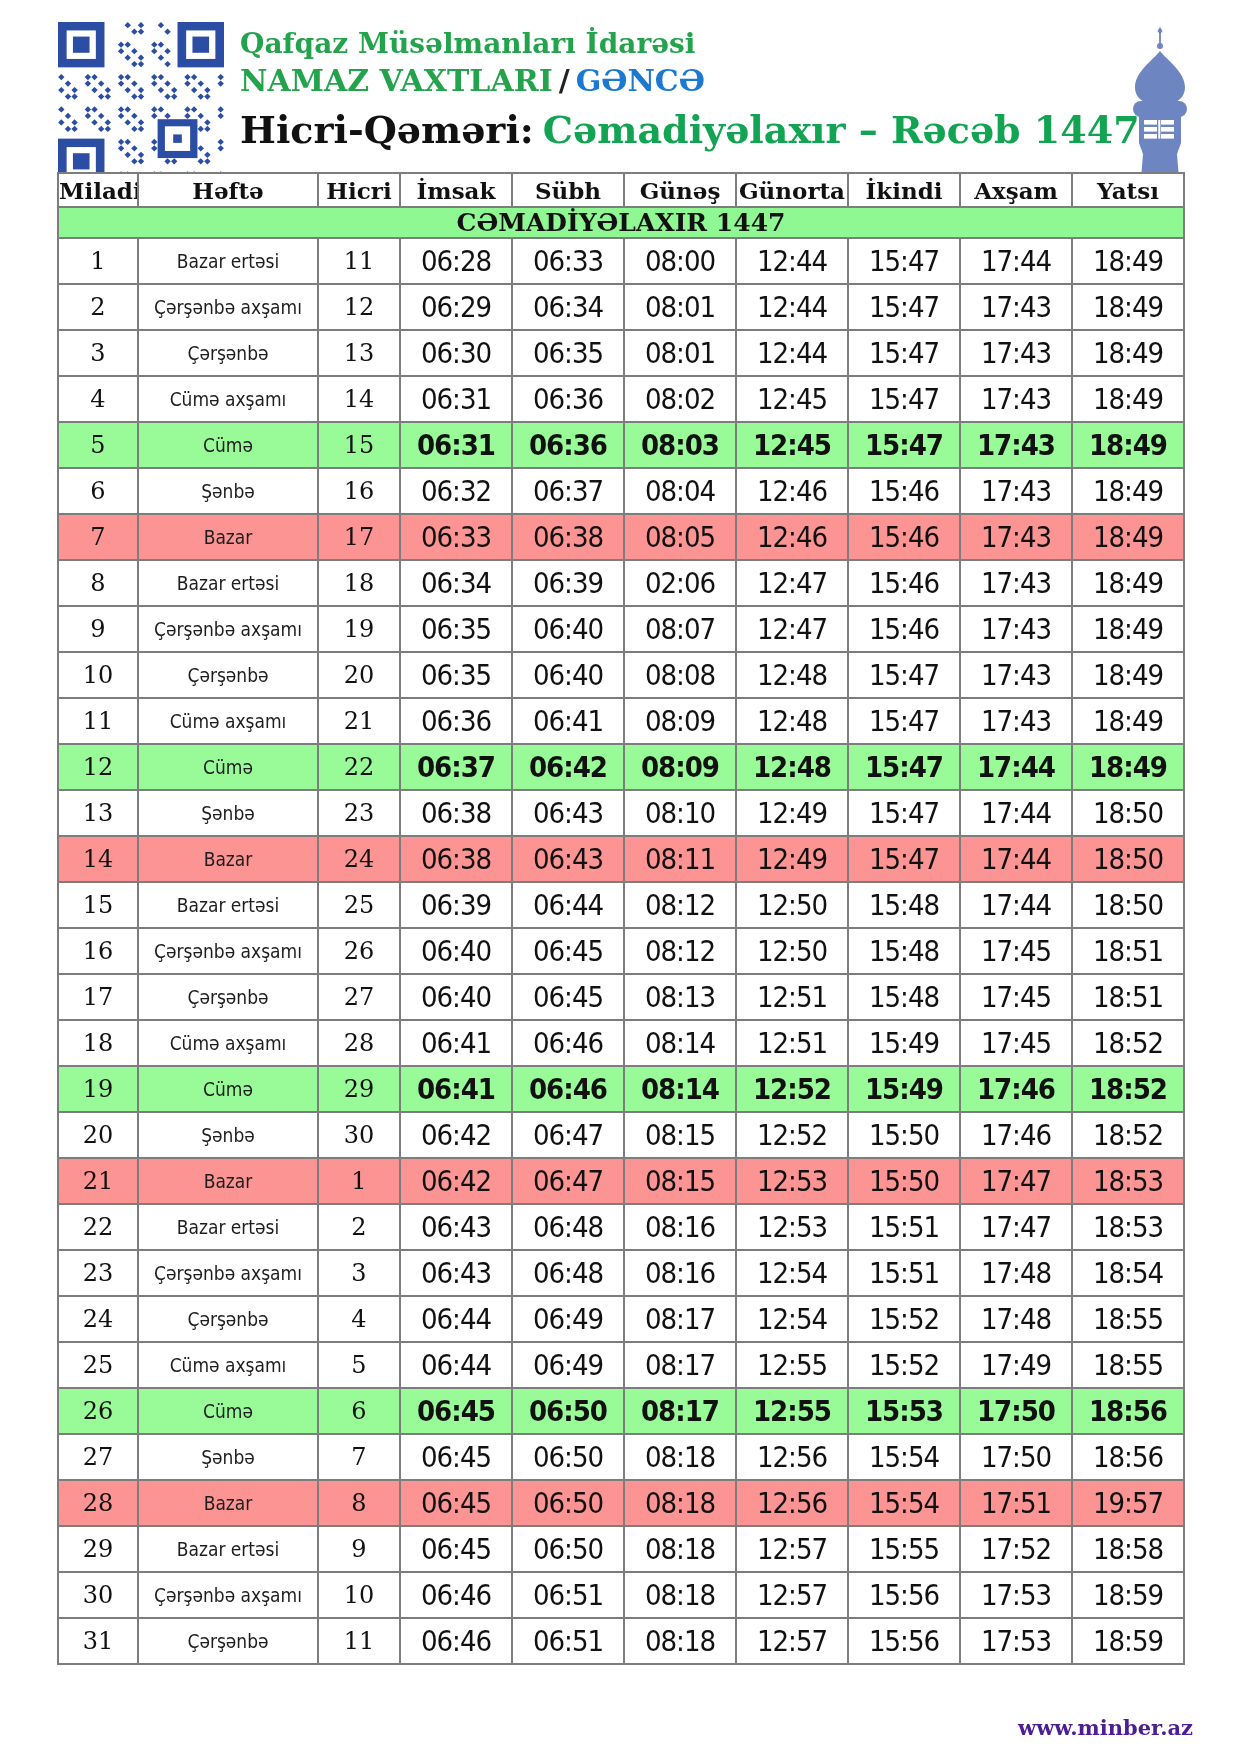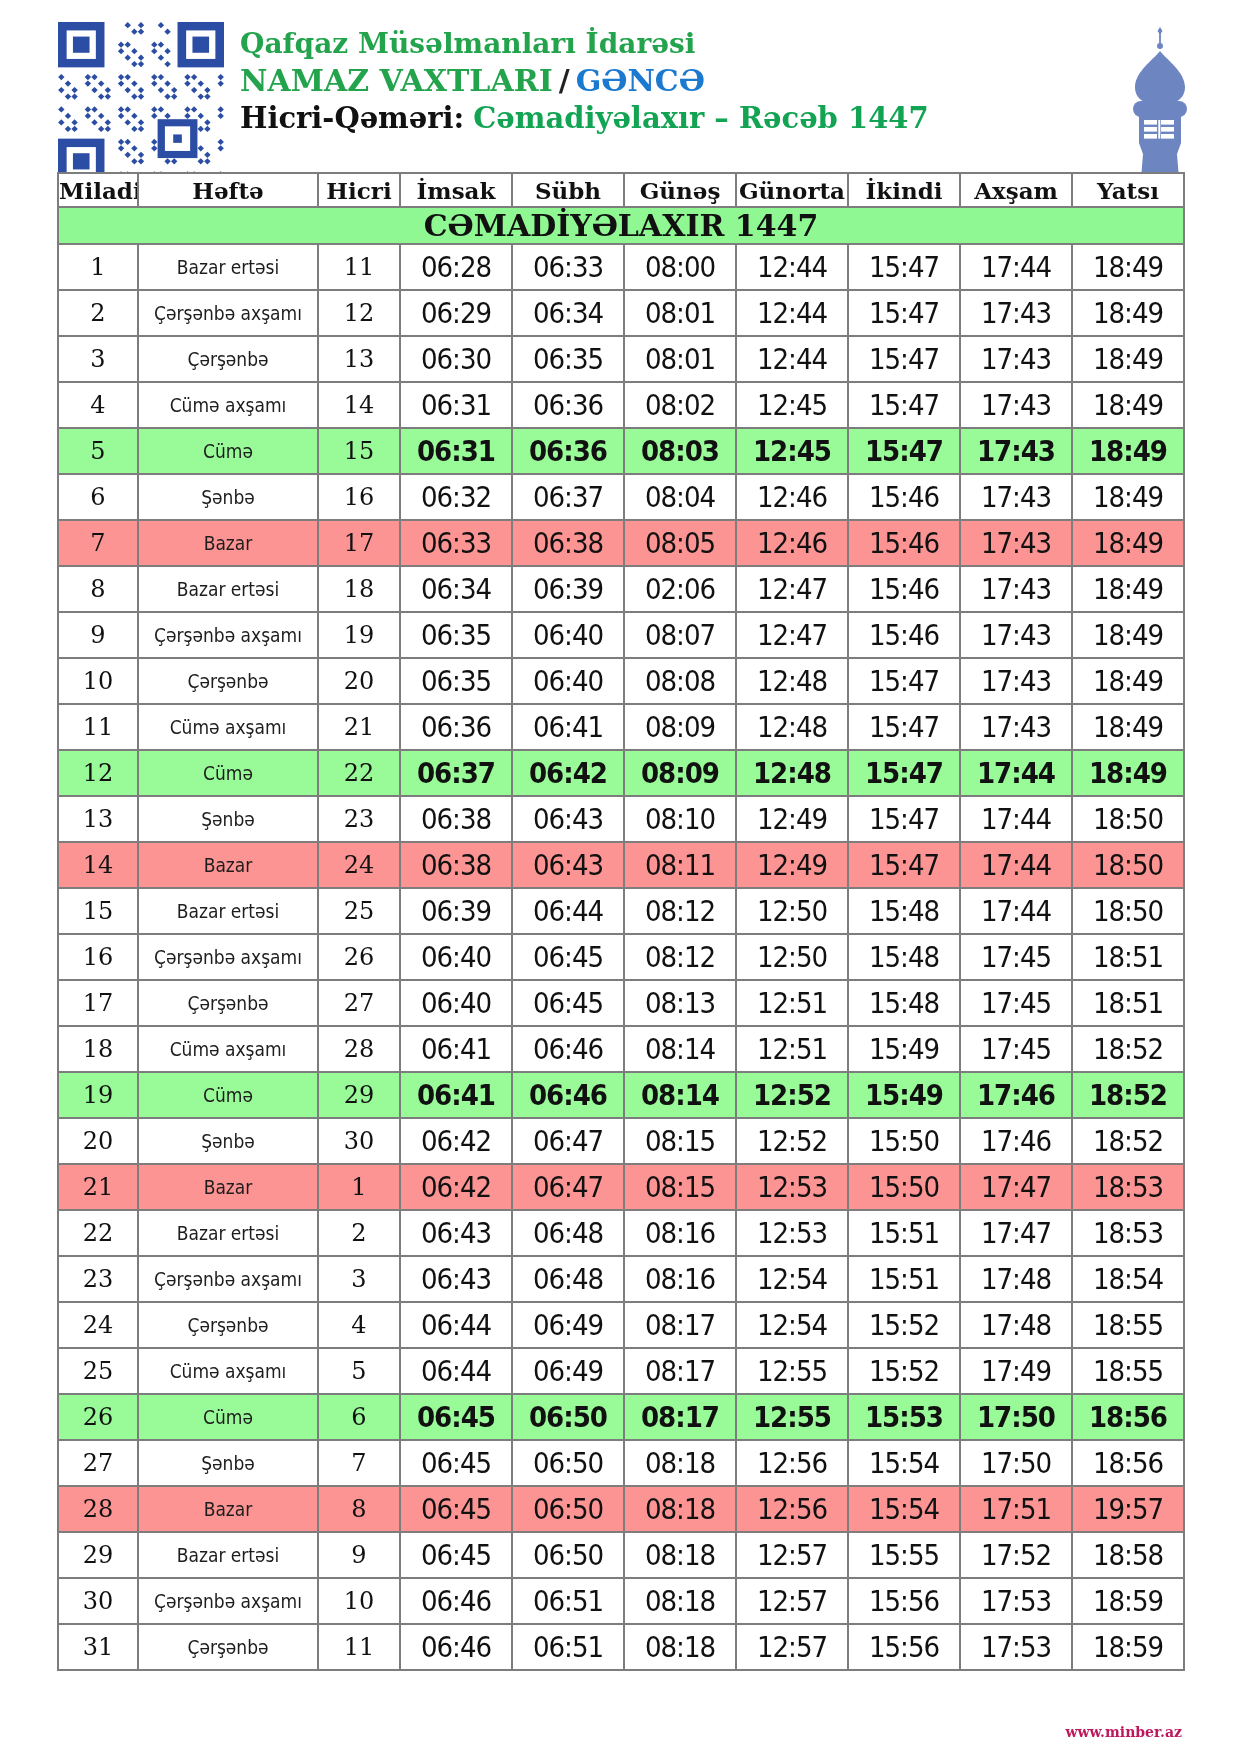--- a/index.html
+++ b/index.html
@@ -12,45 +12,45 @@
   .minaret{position:absolute;left:1127px;top:26px;width:66px;height:166px;}
   .minaret svg{width:100%;height:100%;}
   .titles{position:absolute;left:240px;top:26px;width:800px;text-align:left;}
   .titles div{white-space:nowrap;}
   .t1{font-size:28px;font-weight:bold;color:var(--green-text);line-height:36px;}
   .t2{font-size:30px;font-weight:bold;color:var(--green-text);line-height:38px;}
   .t2 .sep{color:#222;font-weight:bold;margin:0 6px;}
   .t2 .city{color:var(--city-blue);}
   .t3{font-size:28px;font-weight:bold;color:#111;line-height:36px;}
   .t3 .val{color:var(--month-brown);margin-left:9px;}
-  .t4{font-size:29px;font-weight:bold;color:#111;line-height:37px;}
+  .t4{font-size:38px;font-weight:bold;color:#111;line-height:37px;margin-top:11px;}
   .t4 .val{color:var(--hicri-green);margin-left:9px;}
 
   
   table.ptable{position:absolute;left:57px;top:172px;width:1126px;border-collapse:collapse;
                table-layout:fixed;border:2px solid #3c3c3c;}
   .ptable th,.ptable td{border:2px solid var(--border-gray);text-align:center;
                         vertical-align:middle;padding:0;overflow:hidden;}
   .ptable th{height:32px;font-size:23px;font-weight:bold;
              font-family:"DejaVu Serif","Liberation Serif",serif;background:#fff;}
-  .section-row td{height:29px;background:var(--section-bg);font-size:30px;font-weight:bold;
+  .section-row td{height:29px;background:var(--section-bg);font-size:25px;font-weight:bold;
                   font-family:"DejaVu Serif","Liberation Serif",serif;}
   .ptable tbody tr.day-row{height:46px;}
   td.num{font-size:24px;font-family:"DejaVu Serif","Liberation Serif",serif;}
   td.day{font-size:19px;font-family:"DejaVu Sans","Liberation Sans",sans-serif;
          font-stretch:condensed;color:#1d1d1d;text-align:center;}
   td.time{font-size:29px;font-family:"DejaVu Sans","Liberation Sans",sans-serif;
           font-stretch:condensed;letter-spacing:-1px;}
   tr.friday td{background:var(--friday-bg);}
   tr.friday td.time{font-weight:bold;}
   tr.sunday td{background:var(--sunday-bg);}
 
   
-  .footer{position:absolute;right:58px;bottom:14px;font-size:14px;font-weight:bold;
-          color:#be185d;font-family:"DejaVu Serif","Liberation Serif",serif;text-decoration:none;}
+  .footer{position:absolute;right:47px;bottom:14px;font-size:21px;font-weight:bold;
+          color:#4c1d95;font-family:"DejaVu Serif","Liberation Serif",serif;text-decoration:none;}
 </style>
 </head>
 <body>
 
 <div class="page" style="--green-text: #22a34c; --city-blue: #1b79cf; --month-brown: #8e4a12; --hicri-green: #12a452; --friday-bg: #98fb98; --sunday-bg: #fd9494; --section-bg: #90f893; --border-gray: #7d7d7d;">
 
   <div class="qr">
     <svg id="qr-svg" viewBox="0 0 25 25" preserveAspectRatio="none">
       <g id="qr-finders" fill="none">
         <rect x="0.65" y="0.65" width="5.7" height="5.7" stroke-width="1.3" stroke="#2b4da3"></rect>

